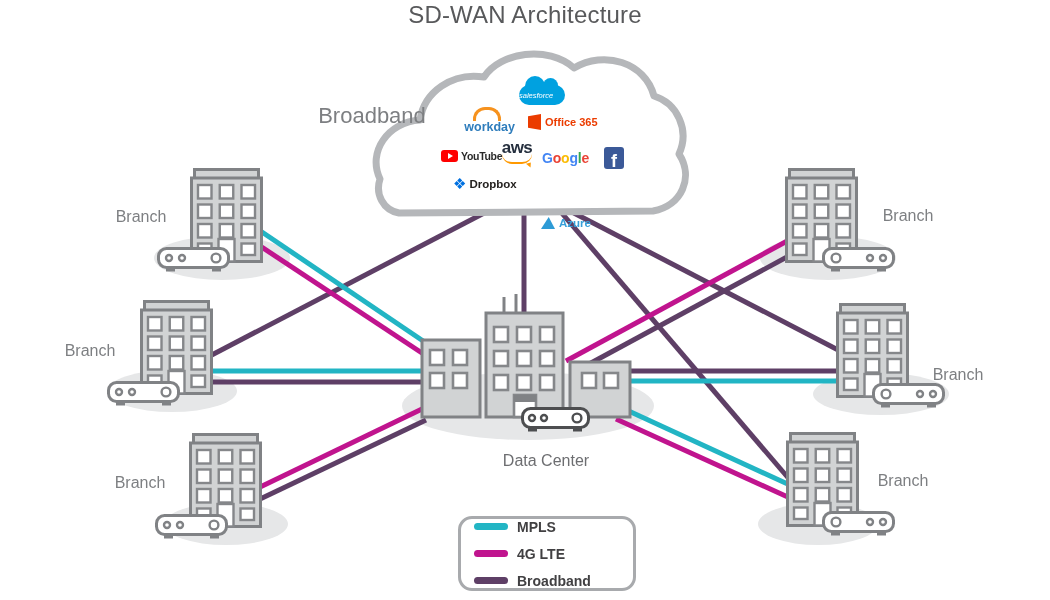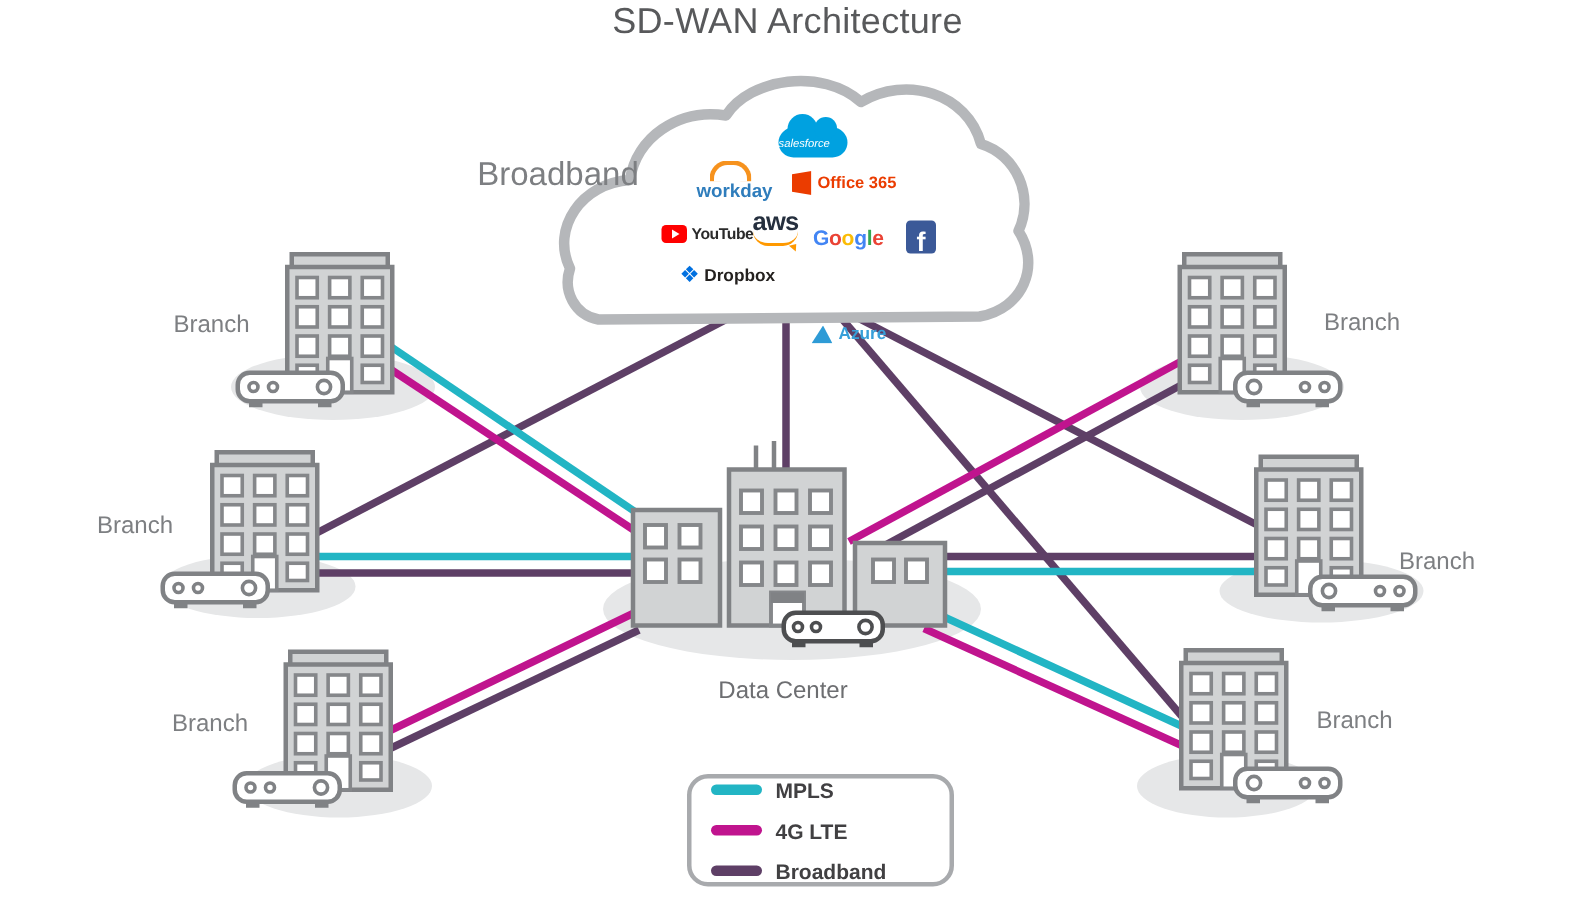--- a/index.html
+++ b/index.html
@@ -204,21 +204,21 @@
 </svg>
 
 <div class="page-title">SD-WAN Architecture</div>
 <div class="node-label lbl-internet" style="left:372px;top:116px">Broadband</div>
 <div class="node-label" style="left:141px;top:217px">Branch</div>
 <div class="node-label" style="left:90px;top:351px">Branch</div>
 <div class="node-label" style="left:140px;top:483px">Branch</div>
 <div class="node-label" style="left:908px;top:216px">Branch</div>
 <div class="node-label" style="left:958px;top:375px">Branch</div>
 <div class="node-label" style="left:903px;top:481px">Branch</div>
-<div class="node-label lbl-dc" style="left:522px;top:461px">Data Center</div>
+<div class="node-label lbl-dc" style="left:546px;top:461px">Data Center</div>
 
 <div class="logo logo-salesforce">
   <div class="sf-body"></div>
   <div class="sf-text">salesforce</div>
 </div>
 <div class="logo logo-workday">
   <div class="wd-arc"></div>
   <div class="wd-text">workday</div>
 </div>
 <div class="logo logo-office">

